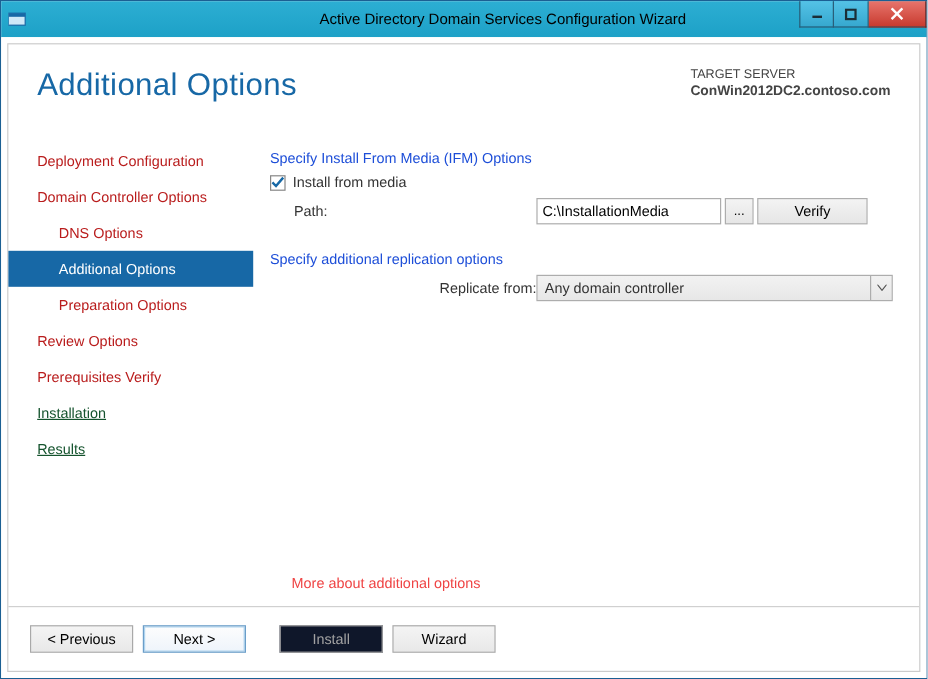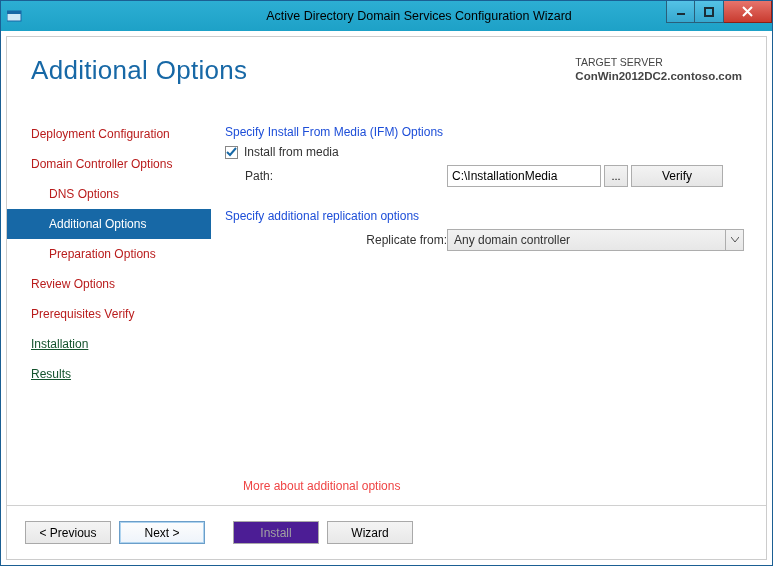--- a/index.html
+++ b/index.html
@@ -35,21 +35,21 @@
   .text-input { width:154px; height:22px; border:1px solid #adadad; font-size:12px; padding:0 4px; background:#fff;}
   .browse-btn { width:24px; height:22px; border:1px solid #adadad; background:linear-gradient(#f3f3f3,#e6e6e6); margin-left:3px; font-size:11px; cursor:pointer; display:flex;align-items:center;justify-content:center;}
   .verify-btn { width:92px; height:22px; border:1px solid #adadad; background:linear-gradient(#f3f3f3,#e6e6e6); margin-left:3px; font-size:12px; cursor:pointer;}
   .spacer { height:22px;}
   .combo { flex:1; height:22px; border:1px solid #adadad; background:linear-gradient(#f2f2f2,#e7e7e7); display:flex; align-items:center; justify-content:space-between; padding:0 0 0 6px; font-size:12px; cursor:pointer;}
   .combo .arrow { width:18px; height:20px; border-left:1px solid #adadad; display:flex;align-items:center;justify-content:center;}
   .more-link { font-size:12px; color:#ef4444; position:absolute; bottom:12px; left:14px; cursor:pointer;margin-left:18px;}
   .footer { position:absolute; left:0; right:0; bottom:0; height:54px; border-top:1px solid #d0d0d0; display:flex; align-items:center; justify-content:flex-start; padding:0 18px; gap:8px;}
   .btn { width:86px; height:23px; font-size:12px; border:1px solid #a9a9a9; background:linear-gradient(#f4f4f4,#e8e8e8); cursor:pointer;}
   .btn.default { border:1px solid #6b9ec9; box-shadow:0 0 0 1px #aed3ef inset; background:linear-gradient(#fdfdfd,#eef4fb);}
-  .btn.disabled { color:#a2a2a2; background:#4c1d95; cursor:default;}
+  .btn.disabled { color:#a2a2a2; background:#0f172a; cursor:default;}
   .btn-spacer { width:12px;}
 </style>
 </head>
 <body>
 
 <div class="window">
   <div class="titlebar">
     <div class="icon-box">
       <svg width="16" height="14" viewBox="0 0 16 14">
         <rect x="0" y="2" width="14" height="10" fill="#cfe8f7" stroke="#1768a6"></rect>

